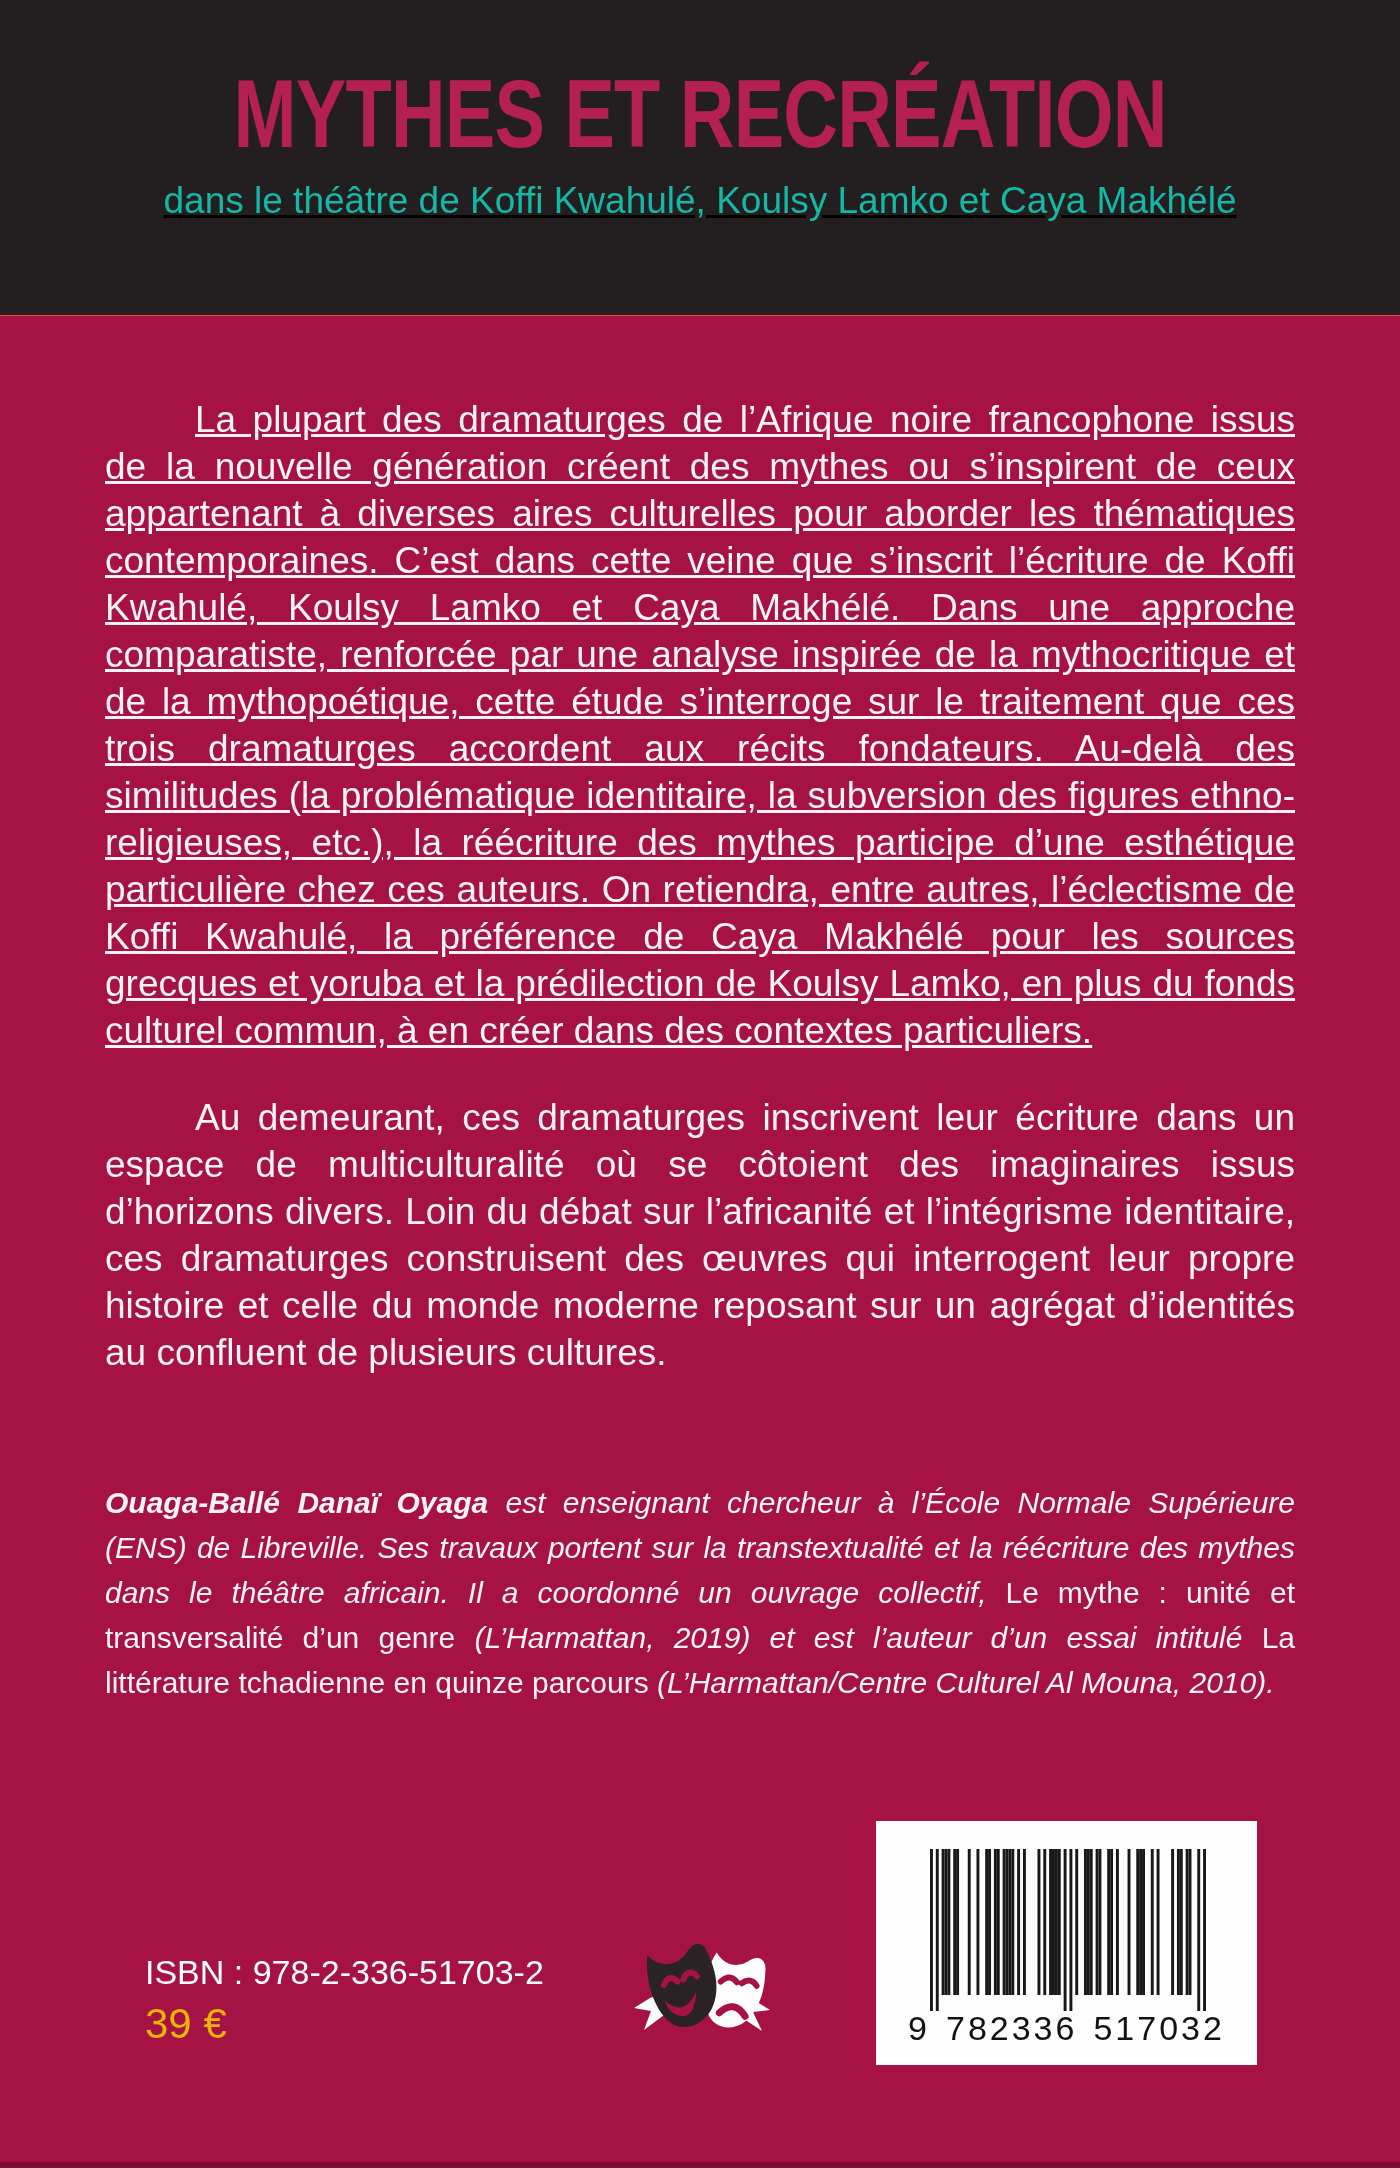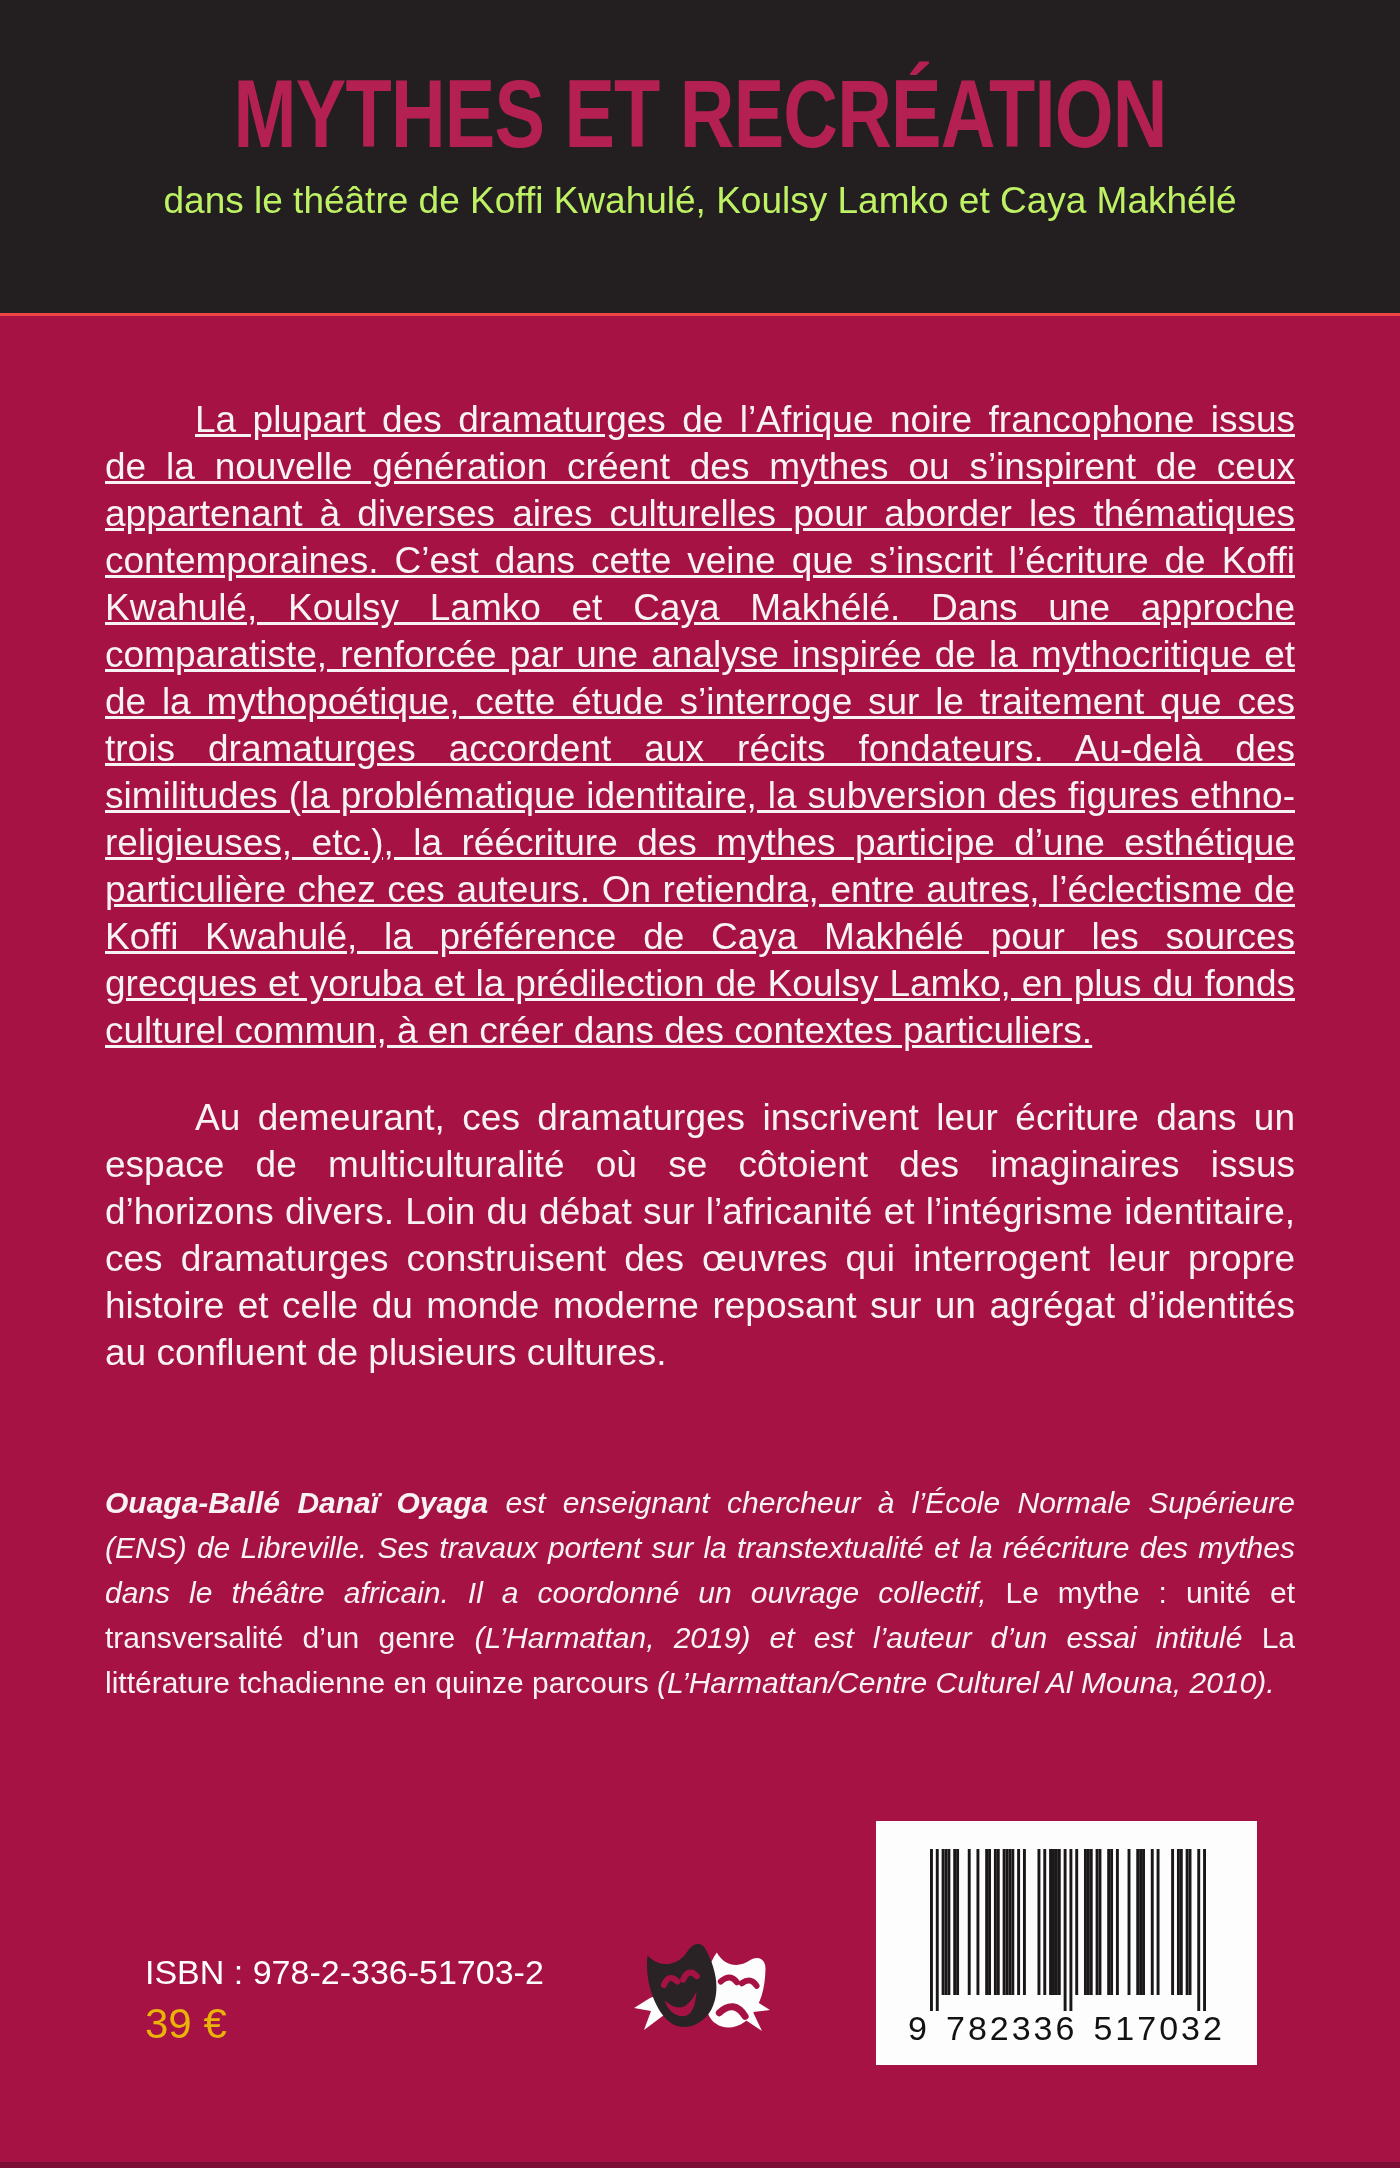--- a/index.html
+++ b/index.html
@@ -8,23 +8,24 @@
     width:1400px;height:2168px;
     margin:0 auto;
     background:#a61244;
     font-family:"Liberation Sans", sans-serif;
     overflow:hidden;
   }
   
   .header{
     position:absolute;top:0;left:0;width:1400px;height:316px;
     background:#231f20;
-    border-bottom:3px solid #ef4444;
+    border-bottom:1px solid #ef4444;
     box-sizing:border-box;
     text-align:center;
+    text-decoration:underline;
   }
   .title{
     margin:0;
     padding-top:64px;
     font-size:97px;
     line-height:100px;
     font-weight:bold;
     color:#b52053;
     white-space:nowrap;
   }
@@ -32,21 +33,21 @@
     display:inline-block;
     transform:scaleX(0.78);
     transform-origin:center;
     letter-spacing:-1px;
   }
   .subtitle{
     margin:14px 0 12px 0;
     font-size:37px;
     line-height:46px;
     font-weight:normal;
-    color:#bef264;
+    color:#14b8a6;
   }
   
   .synopsis{
     position:absolute;top:316px;left:0;width:1400px;
     color:#f7f3f5;
   }
   .para{
     margin:0 105px;
     font-size:37px;
     line-height:47px;

